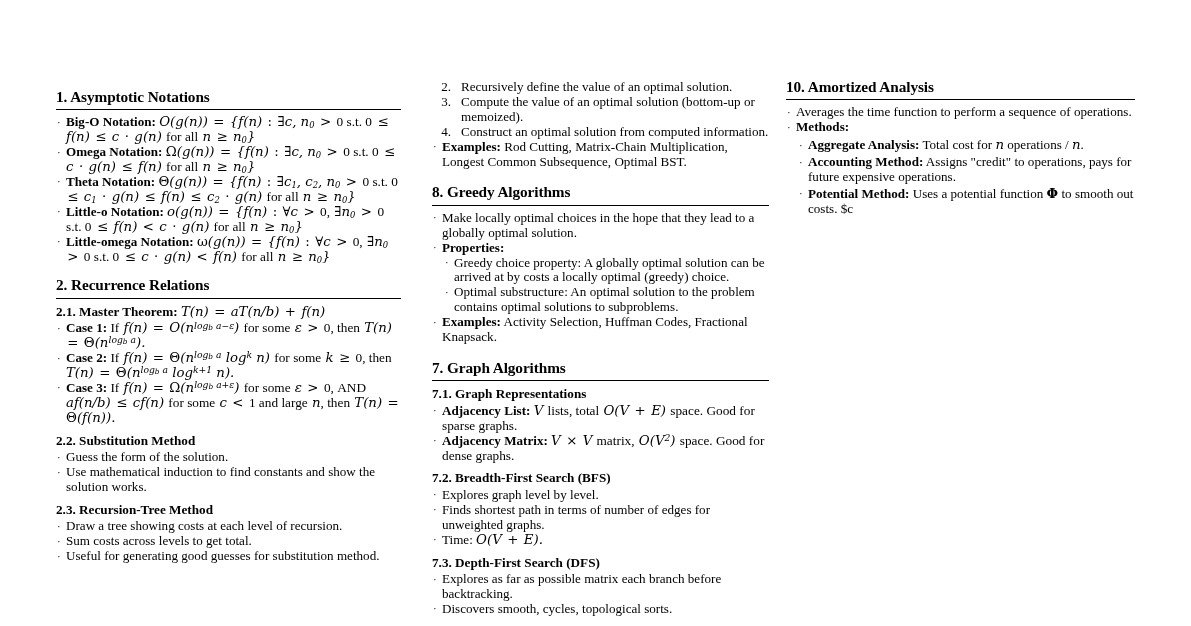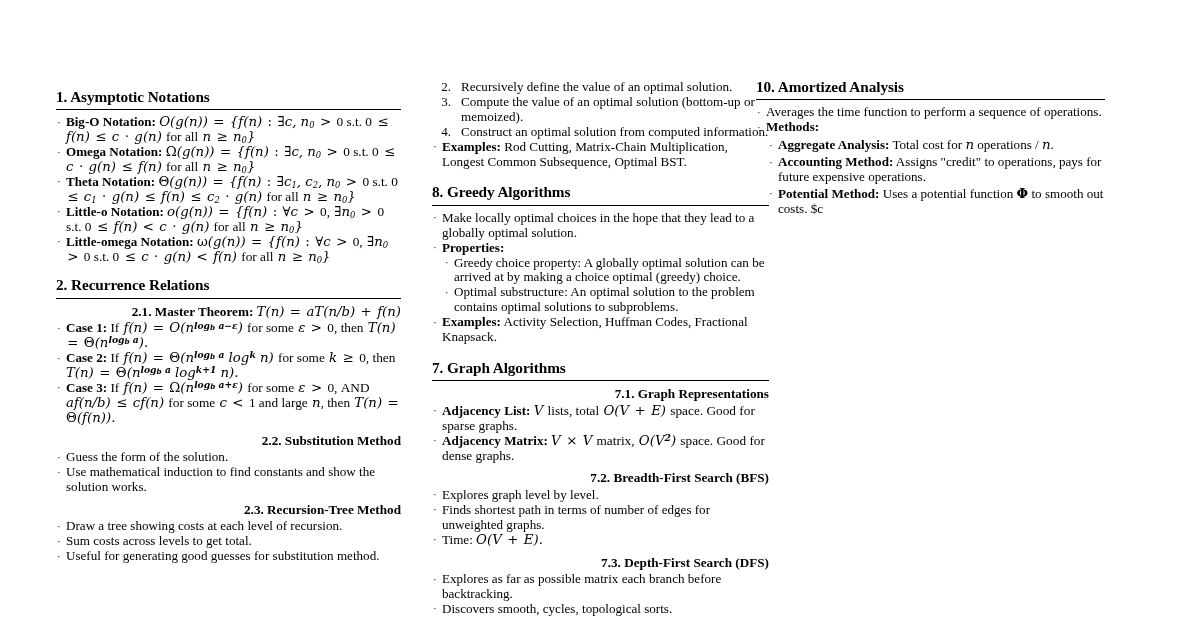--- a/index.html
+++ b/index.html
@@ -9,42 +9,41 @@
     background: #ffffff;
     font-family: "Liberation Serif", "DejaVu Serif", serif;
     color: #000000;
     overflow: hidden;
   }
   .page { position: relative; width: 1191px; height: 516px; }
 
   .col { position: absolute; top: 0; height: 626px; overflow: hidden; }
   .col-1 { left: 56px;  width: 345px; }
   .col-2 { left: 432px; width: 337px; }
-  .col-3 { left: 756px; width: 349px; }
+  .col-3 { left: 786px; width: 349px; }
 
   
   h1.sec {
     font-size: 15.3px;
     font-weight: bold;
     margin: 0 0 3px 0;
     padding: 0;
     line-height: 1.2;
     letter-spacing: -0.1px;
   }
   .rule {
     height: 0;
     border-top: 1.6px solid #000;
     margin: 0 0 5px 0;
   }
   h2.subsec {
     font-size: 13.2px;
     font-weight: bold;
     margin: 7px 0 1px 0;
     line-height: 1.25;
-    text-align: right;
   }
   h2.subsec.tight { margin-top: 5px; }
 
   
   ul.b, ol.n { margin: 0; padding: 0; list-style: none; }
   li {
     position: relative;
     font-size: 13.1px;
     line-height: 14.9px;
     padding-left: 10px;
@@ -75,21 +74,21 @@
     font-size: 13.3px;
   }
   .m .u { font-style: normal; }
   .m .op { font-style: normal; padding: 0 1.2px; }
   .m sub {
     font-size: 8.4px; font-style: italic;
     vertical-align: -0.22em; line-height: 0;
   }
   .m sup {
     font-size: 9.2px; font-style: italic;
-    vertical-align: 0.42em; line-height: 0; font-weight: bold;
+    vertical-align: 0.42em; line-height: 0;
   }
   .m sup .sb { font-size: 7.4px; vertical-align: -0.2em; }
   .rm { font-style: normal; font-family: "Liberation Serif", serif; }
   b { font-weight: bold; }
 </style>
 </head>
 <body>
 
 <div class="page">
 
@@ -180,21 +179,21 @@
 
     <div style="height:14px"></div>
     <h1 class="sec">8. Greedy Algorithms</h1>
     <div class="rule"></div>
 
     <ul class="b">
       <li><span class="bul">·</span><span>Make locally optimal choices in the hope that they lead to a globally optimal solution.</span></li>
       <li><span class="bul">·</span><b>Properties:</b></li>
     </ul>
     <ul class="b l2">
-      <li><span class="bul">·</span><span>Greedy choice property: A globally optimal solution can be arrived at by making a choice optimal (greedy) choice.</span></li>
+      <li><span class="bul">·</span><span>Greedy choice property: A globally optimal solution can be arrived at by costs a locally optimal (greedy) choice.</span></li>
       <li><span class="bul">·</span><span>Optimal substructure: An optimal solution to the problem contains optimal solutions to subproblems.</span></li>
     </ul>
     <ul class="b">
       <li><span class="bul">·</span>
         <b>Examples:</b>
         <span>Activity Selection, Huffman Codes, Fractional Knapsack.</span>
       </li>
     </ul>
 
     <div style="height:14px"></div>

